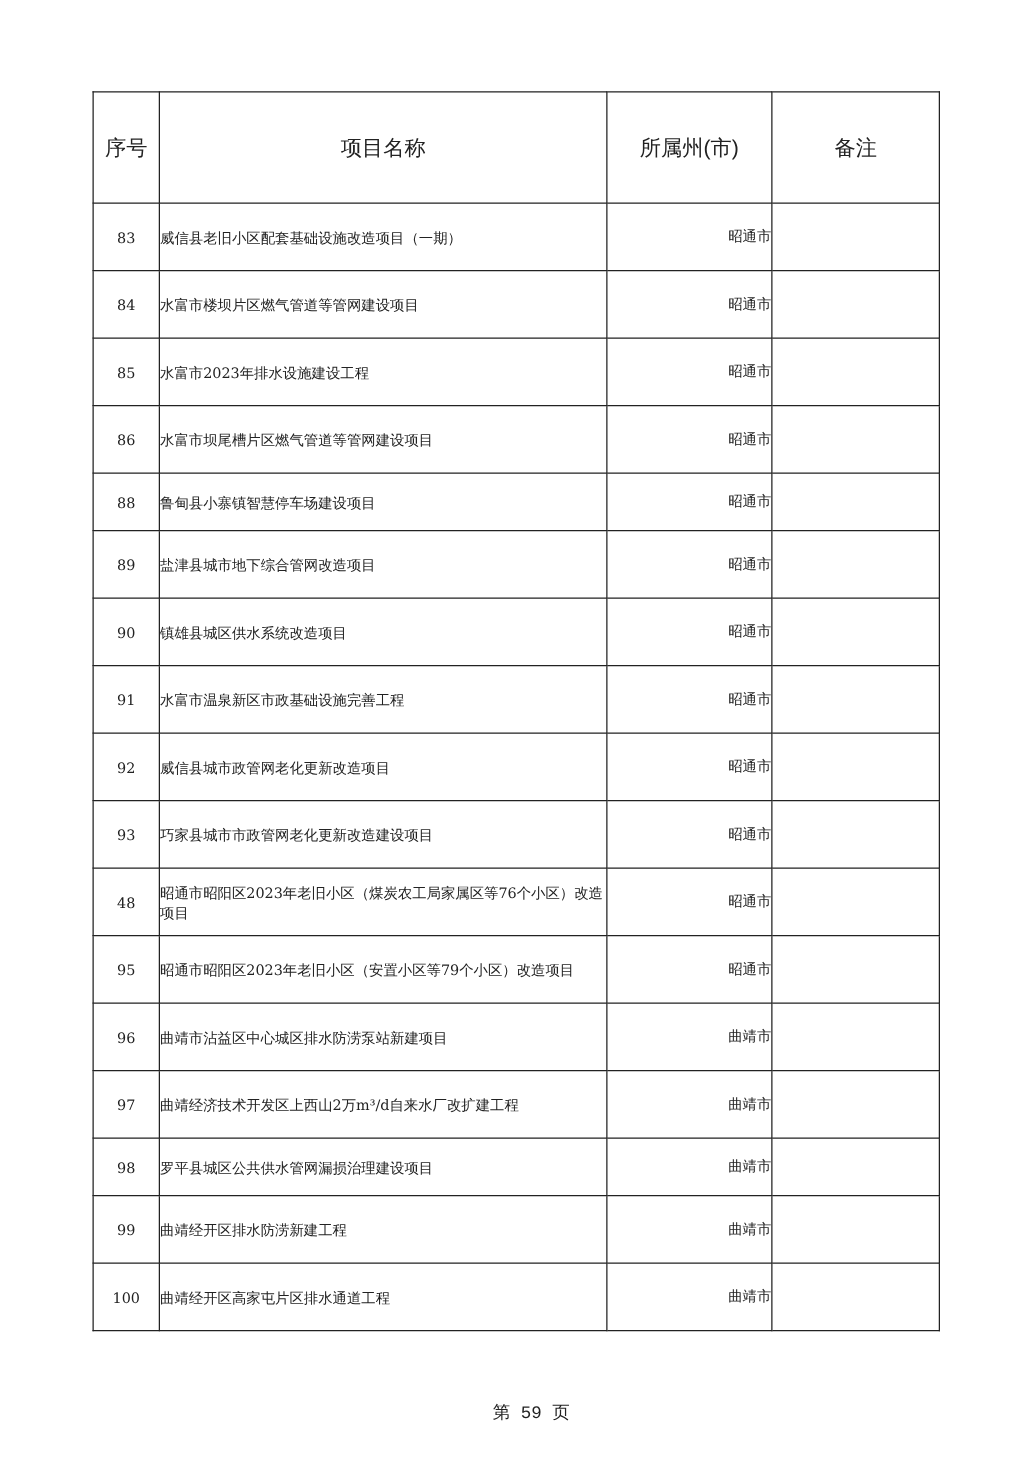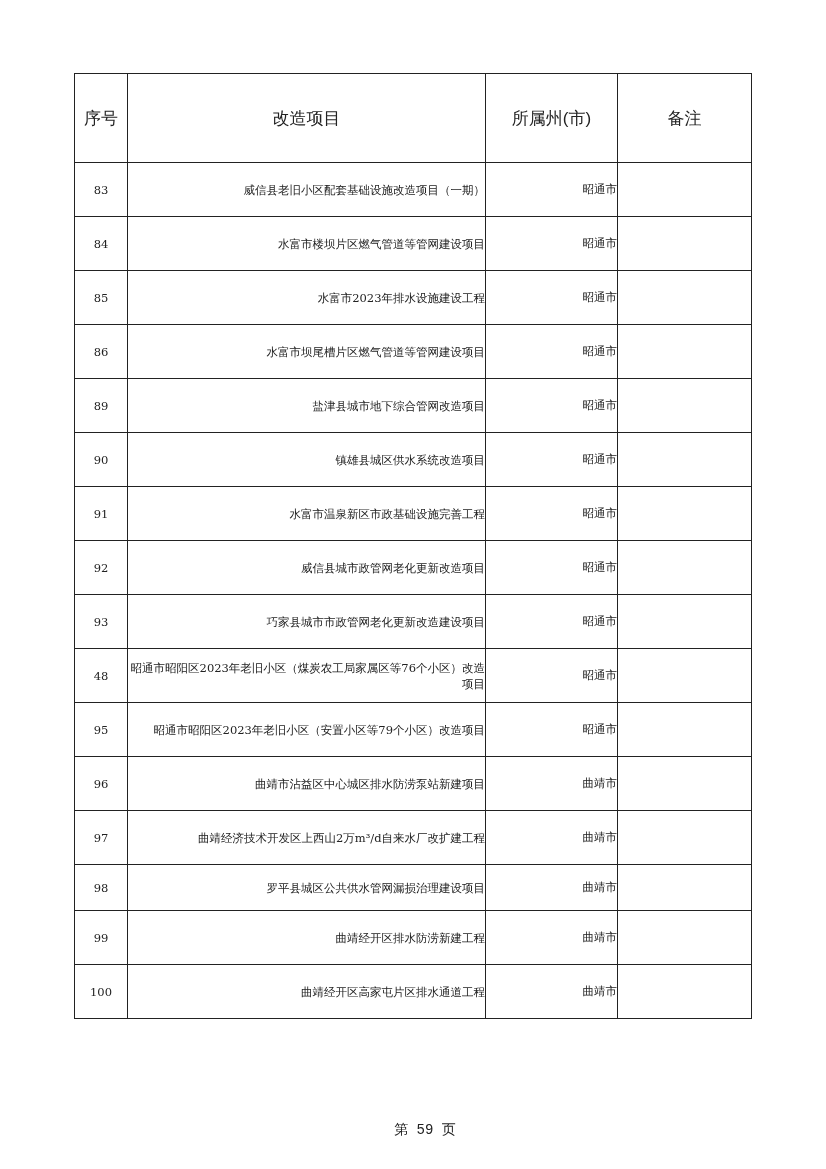--- a/index.html
+++ b/index.html
@@ -7,40 +7,40 @@
   table.proj {
     position: absolute; left: 74px; top: 73px;
     width: 677px; border-collapse: collapse; table-layout: fixed;
   }
   table.proj td, table.proj th {
     border: 1.5px solid #222; padding: 0; vertical-align: middle;
   }
   th { font-weight: normal; font-size: 17px; height: 88px; text-align: center; font-family: Liberation Sans, sans-serif; }
   td { font-size: 11.5px; }
   td.no { text-align: center; }
-  td.name { text-align: right; padding-left: 3px; padding-right: 4px; line-height: 16px; }
+  td.name { text-align: left; padding-left: 3px; padding-right: 4px; line-height: 16px; }
   td.region { text-align: right; }
   tr.row { height: 54px; }
   tr.row.short { height: 46px; }
   .footer { position: absolute; top: 1121px; left: 12px; width: 826px; text-align: center; font-size: 14px; font-family: Liberation Mono, monospace; }
 </style>
 </head>
 <body>
 
 <table class="proj">
   <colgroup>
     <col style="width:53px">
     <col style="width:358px">
     <col style="width:132px">
     <col style="width:134px">
   </colgroup>
   <thead>
     <tr>
       <th>序号</th>
-      <th>改造项目</th>
+      <th>项目名称</th>
       <th>所属州(市)</th>
       <th>备注</th>
     </tr>
   </thead>
   <tbody>
     <tr class="row">
         <td class="no">83</td>
         <td class="name">威信县老旧小区配套基础设施改造项目（一期）</td>
         <td class="region">昭通市</td>
         <td></td>
@@ -53,20 +53,26 @@
       </tr>
     <tr class="row">
         <td class="no">85</td>
         <td class="name">水富市2023年排水设施建设工程</td>
         <td class="region">昭通市</td>
         <td></td>
       </tr>
     <tr class="row">
         <td class="no">86</td>
         <td class="name">水富市坝尾槽片区燃气管道等管网建设项目</td>
+        <td class="region">昭通市</td>
+        <td></td>
+      </tr>
+    <tr class="row short">
+        <td class="no">88</td>
+        <td class="name">鲁甸县小寨镇智慧停车场建设项目</td>
         <td class="region">昭通市</td>
         <td></td>
       </tr>
     <tr class="row">
         <td class="no">89</td>
         <td class="name">盐津县城市地下综合管网改造项目</td>
         <td class="region">昭通市</td>
         <td></td>
       </tr>
     <tr class="row">

